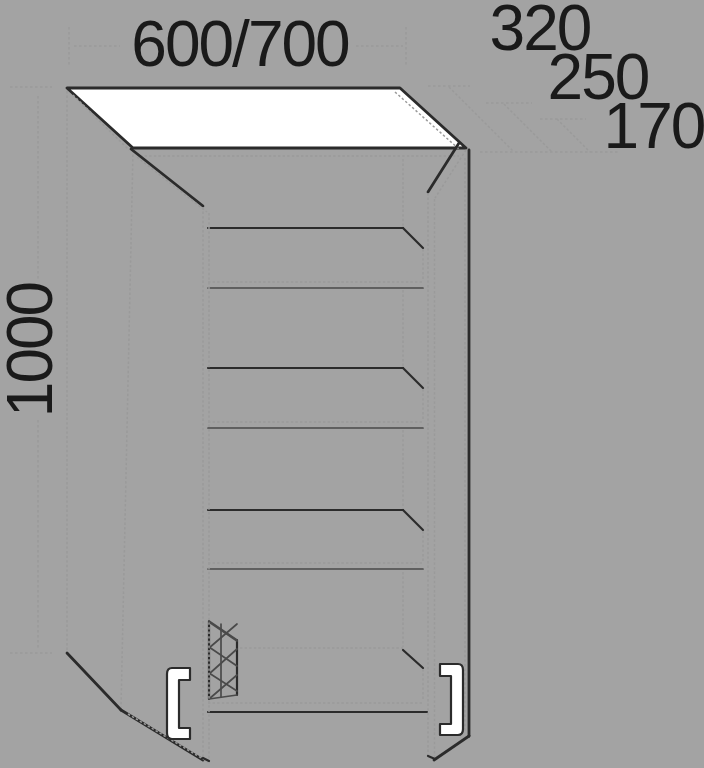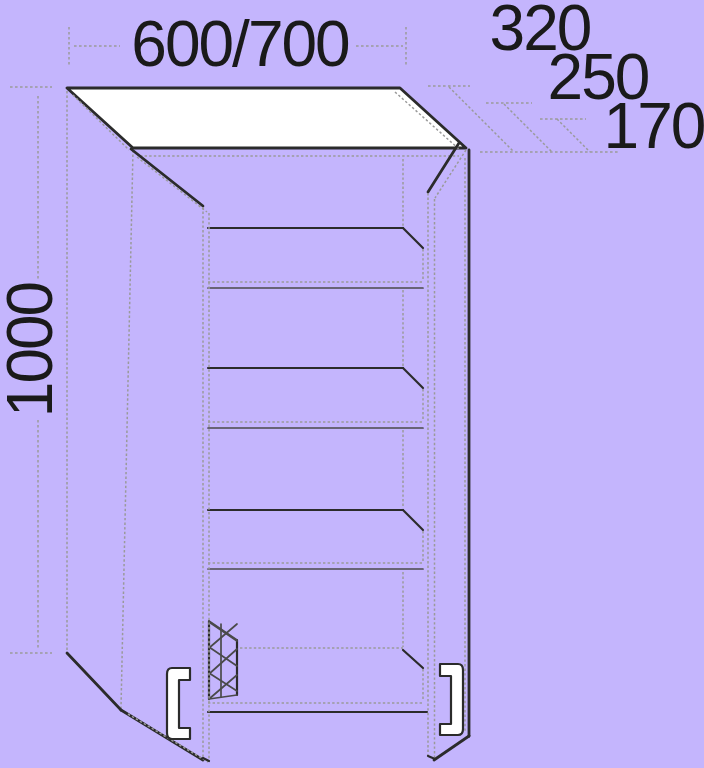--- a/index.html
+++ b/index.html
@@ -1,16 +1,16 @@
 <!DOCTYPE html>
 <html><head>
 <meta charset="utf-8">
 <style>
   html,body{margin:0;padding:0;background:#ffffff;}
-  .stage{position:relative;width:704px;height:768px;background:#c4b5fd;overflow:hidden;}
+  .stage{position:relative;width:704px;height:768px;background:#a3a3a3;overflow:hidden;}
   svg{display:block;}
   .tk{stroke:#2b2b2b;stroke-width:2.8;fill:none;stroke-linecap:round;stroke-linejoin:round;}
   .tk2{stroke:#2b2b2b;stroke-width:2.2;fill:none;stroke-linecap:round;stroke-linejoin:round;}
   .md{stroke:#4a4a4a;stroke-width:1.7;fill:none;stroke-linecap:round;}
   .tn{stroke:#9a9a9a;stroke-width:1.5;stroke-dasharray:2.4 2.2;fill:none;stroke-linecap:butt;}
   .dm{stroke:#9a9a9a;stroke-width:1.5;stroke-dasharray:2.6 2.4;fill:none;stroke-linecap:butt;}
   .lbl{font-family:"Liberation Sans","DejaVu Sans",sans-serif;font-size:64px;letter-spacing:-2px;fill:#1a1a1a;}
   .facefill{fill:#ffffff;}
 </style>
 </head>

